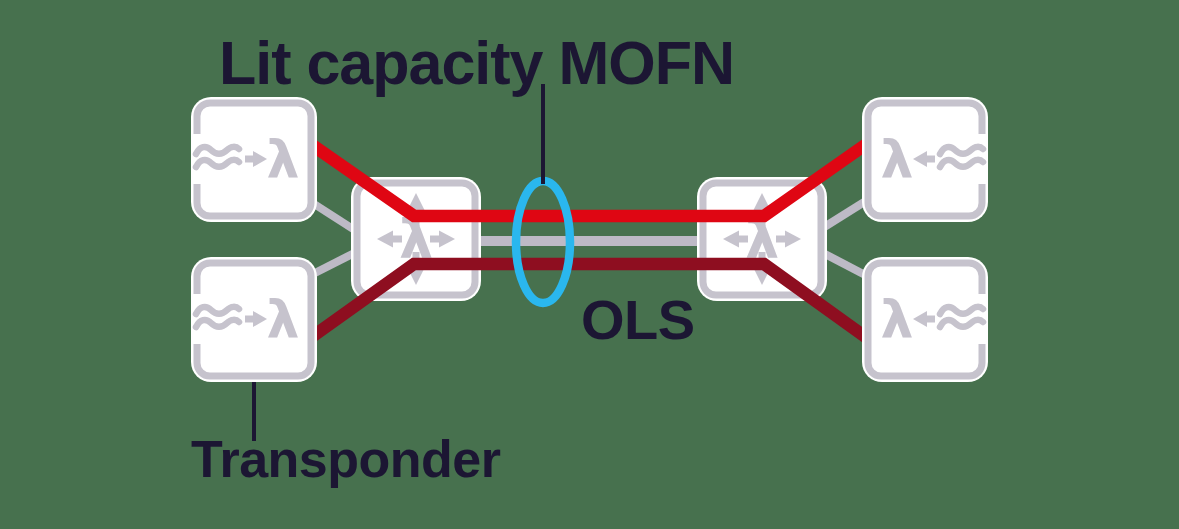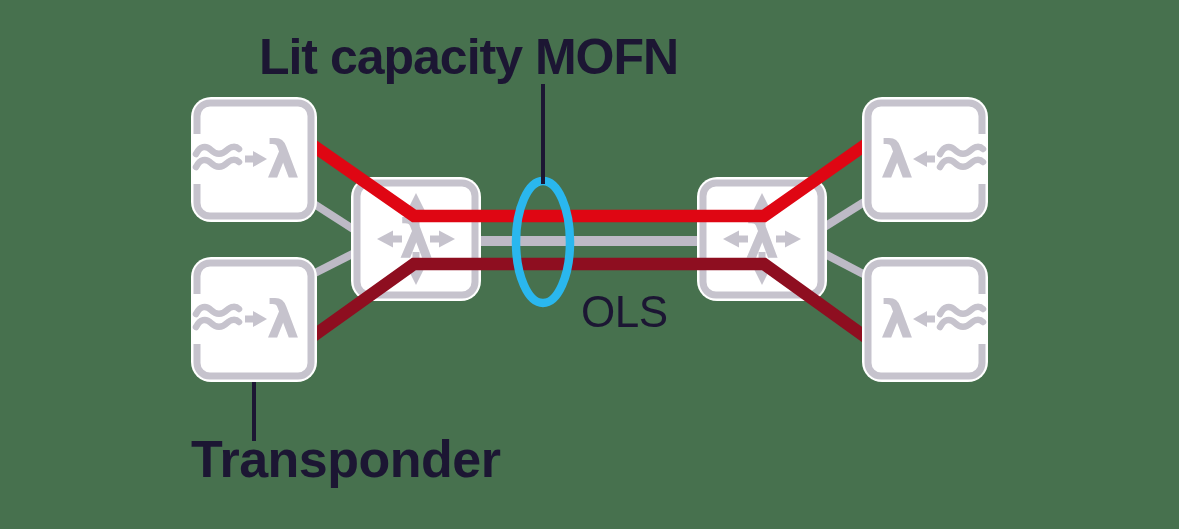--- a/index.html
+++ b/index.html
@@ -1,21 +1,21 @@
 <!DOCTYPE html>
 <html style="--background: #47714e; --white: #ffffff; --gray: #c6c3cd; --gray_line: #bdbac6; --bright_red: #df0613; --dark_red: #8e0e20; --cyan: #2ab7ee; --navy: #1c1633;"><head>
 <meta charset="utf-8">
 <style>
   html,body{margin:0;padding:0;}
   body{background:var(--background,#47714e);font-family:"Liberation Sans",sans-serif;}
   .stage{position:relative;width:1179px;height:529px;overflow:hidden;background:var(--background,#47714e);}
   .stage svg{position:absolute;left:0;top:0;}
   .label{position:absolute;color:var(--navy,#1c1633);white-space:nowrap;}
-  .title{left:0;top:28px;width:937px;text-align:center;font-size:50px;font-weight:700;letter-spacing:-1px;}
-  .ols{left:581px;top:287px;font-size:44px;font-weight:400;letter-spacing:-0.5px;}
+  .title{left:8px;top:28px;width:937px;text-align:center;font-size:61px;font-weight:700;letter-spacing:-1px;}
+  .ols{left:581px;top:287px;font-size:56px;font-weight:700;letter-spacing:-0.5px;}
   .transponder{left:191px;top:429px;font-size:52px;font-weight:700;letter-spacing:-0.5px;}
 
   .gline{stroke:var(--gray_line,#bdbac6);stroke-width:8;fill:none;}
   .gline-h{stroke-width:10;}
   .halo{fill:var(--white,#fff);}
   .boxb{fill:var(--white,#fff);stroke:var(--gray,#c6c3cd);stroke-width:7;}
   .gap{fill:var(--white,#fff);}
   .istroke{stroke:var(--gray,#c6c3cd);stroke-width:6.5;fill:none;stroke-linecap:round;}
   .ishaft{stroke:var(--gray,#c6c3cd);stroke-width:7;fill:none;}
   .ifill{fill:var(--gray,#c6c3cd);}

